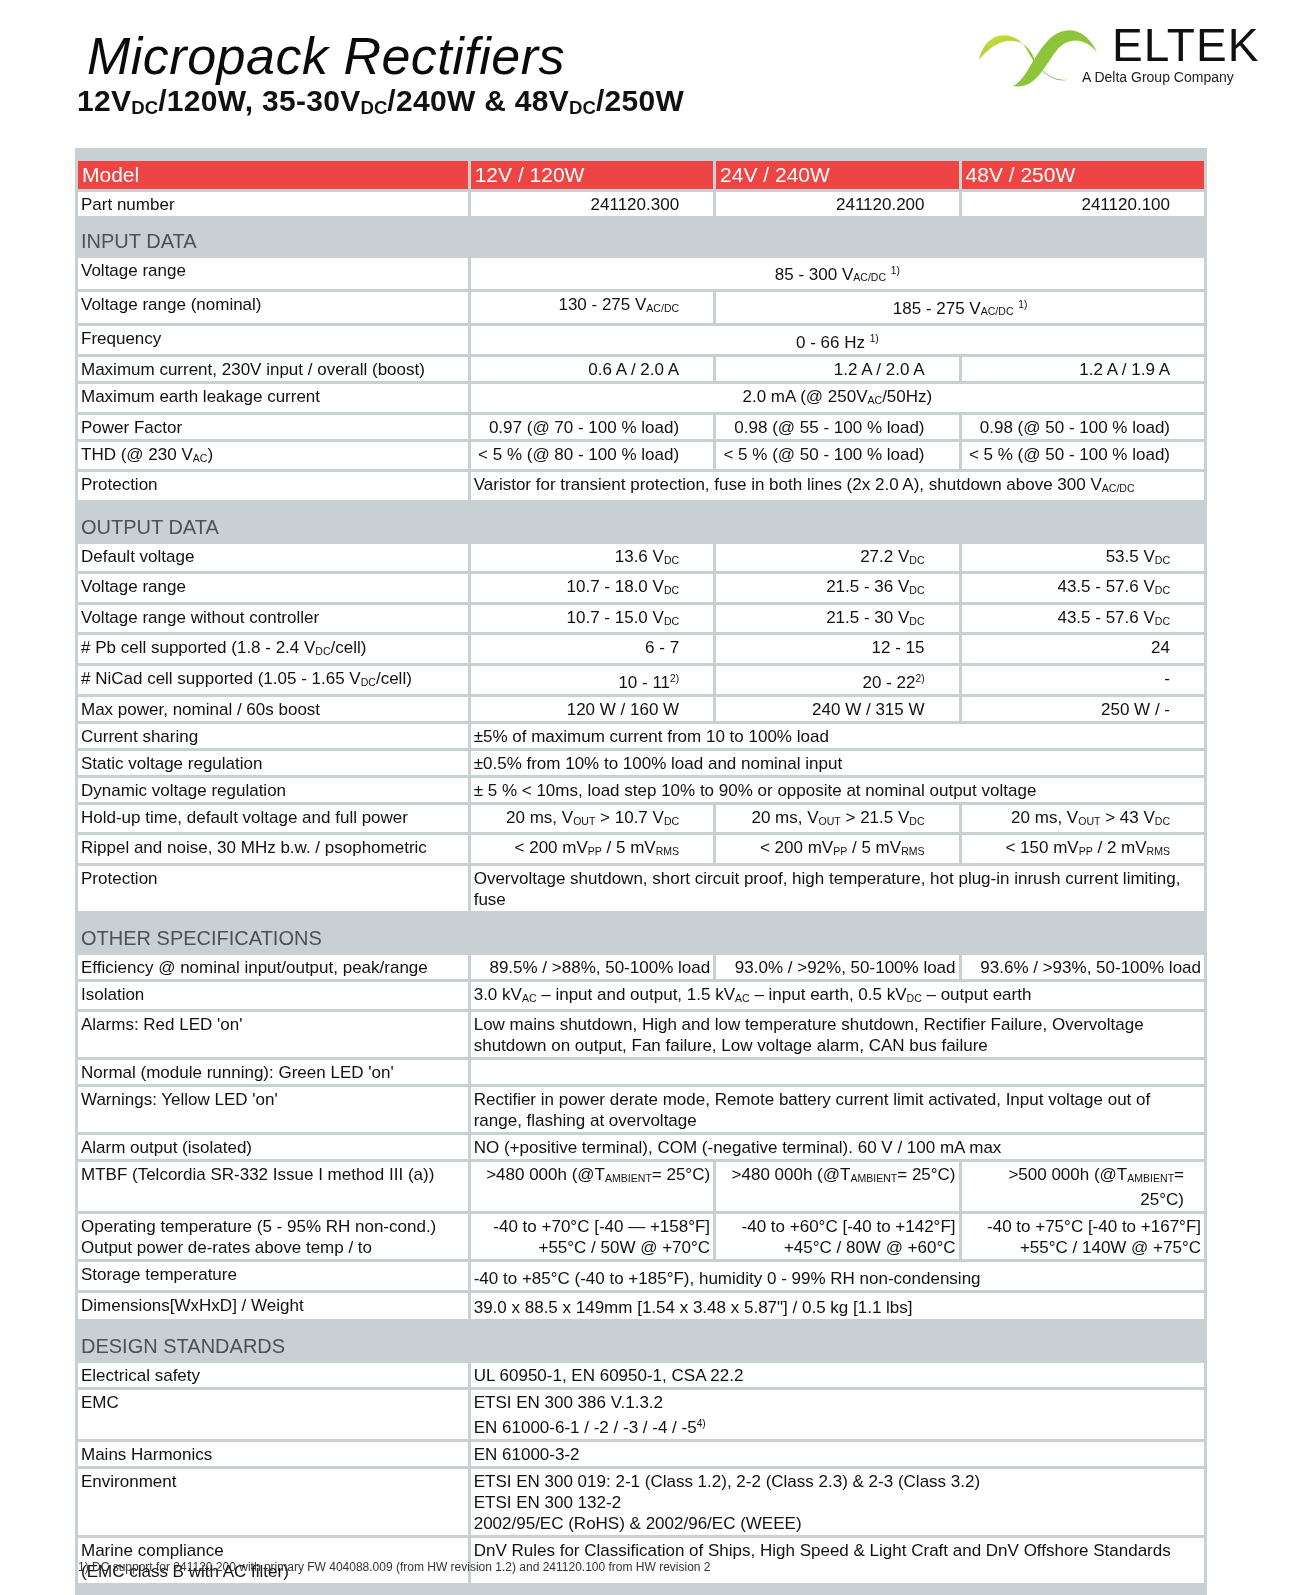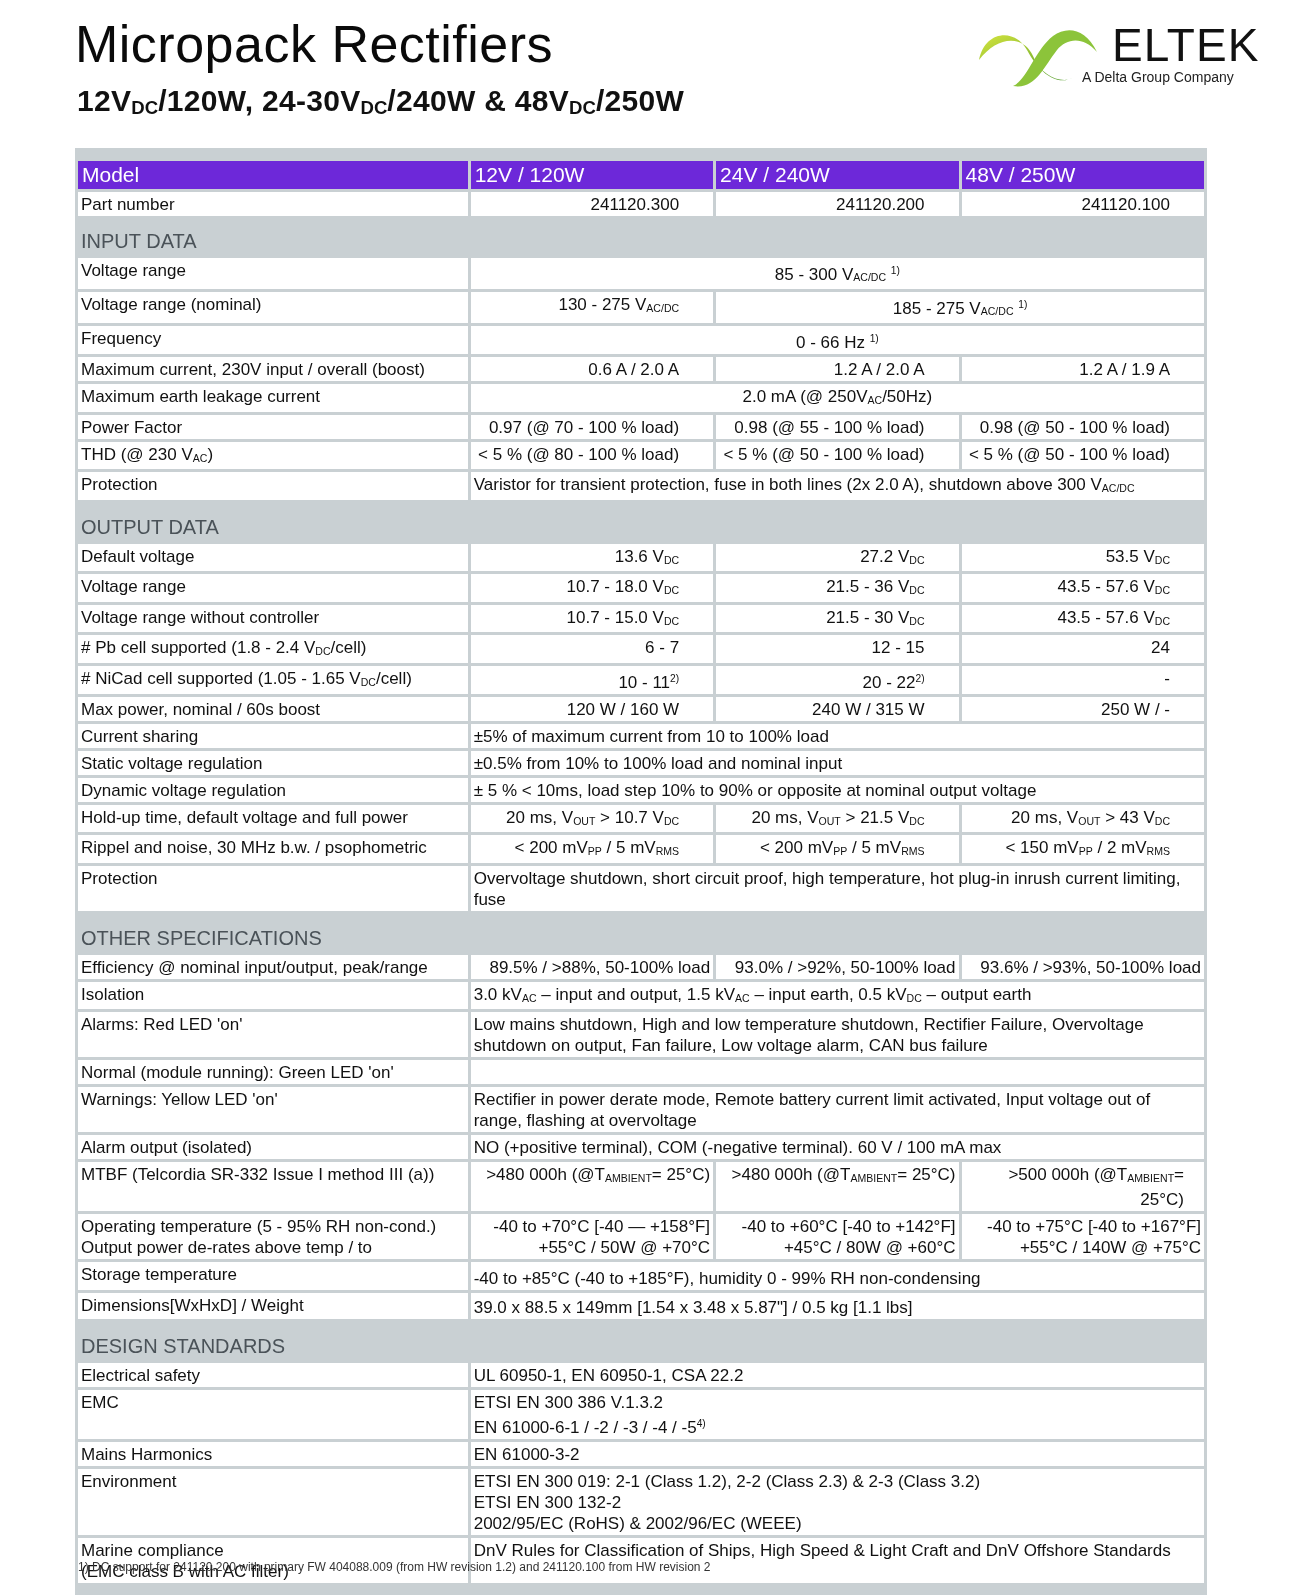--- a/index.html
+++ b/index.html
@@ -1,50 +1,50 @@
 <!DOCTYPE html>
 <html><head>
 <meta charset="utf-8">
 <style>
   html, body { margin: 0; padding: 0; background: #ffffff; }
   body { width: 1295px; height: 1595px; position: relative; overflow: hidden;
          font-family: "Liberation Sans", "DejaVu Sans", sans-serif; color: #111; }
   .title { position: absolute; left: 75px; top: 14px; font-size: 52px; font-weight: normal;
-           letter-spacing: 0.5px; margin: 0; color: #0a0a0a; }
+           letter-spacing: 0.5px; margin: 12px; color: #0a0a0a; font-style: italic; }
   .subtitle { position: absolute; left: 77px; top: 84px; font-size: 30px; margin: 0; color: #111; letter-spacing: 0.3px; }
   .sub { font-size: 62%; vertical-align: -0.15em; letter-spacing: 0; }
   .sup { font-size: 60%; vertical-align: 0.55em; }
   .logo { position: absolute; left: 975px; top: 16px; width: 270px; height: 80px; }
   .logo-word { position: absolute; left: 137px; top: 2px; font-size: 46px; letter-spacing: 1px; color: #111; }
   .logo-tag { position: absolute; left: 107px; top: 53px; font-size: 14px; color: #222; }
   .logo-mark { position: absolute; left: 0; top: 4px; }
 
   .sheet { position: absolute; left: 75px; top: 148px; width: 1132px; height: 1450px;
            background: #c9d0d3; }
   table { border-collapse: separate; border-spacing: 3px 3px; width: 100%; table-layout: fixed;
           font-size: 17px; margin-top: 10px; }
   col.c0 { width: 389px; } col.c1 { width: 242px; } col.c2 { width: 242px; } col.c3 { width: 242px; }
   td, th { background: #fff; padding: 2px 3px 1px 3px; line-height: 21px; vertical-align: top; }
-  tr.head th { background: #6d28d9; color: #fff; font-size: 21px; font-weight: normal; text-align: left;
+  tr.head th { background: #ef4444; color: #fff; font-size: 21px; font-weight: normal; text-align: left;
                padding: 2px 4px; line-height: 24px; }
   tr.head th.num { text-align: left; padding-right: 10px; }
   td.r { text-align: right; padding-right: 34px; }
   td.c { text-align: center; }
   td.l { text-align: left; }
   tr.section td { background: transparent; color: #4a5258; font-size: 20px; padding: 12px 3px 2px 3px;
                   line-height: 24px; }
   tr.section.first td { padding-top: 10px; }
   td.blank { height: 21px; }
   .footnote { position: absolute; left: 3px; top: 1412px; font-size: 12px; color: #333; }
 </style>
 </head>
 <body>
 
 <h1 class="title">Micropack Rectifiers</h1>
-<h2 class="subtitle"><span>12V</span><span class="sub">DC</span><span>/120W, 24-30V</span><span class="sub">DC</span><span>/240W &amp; 48V</span><span class="sub">DC</span><span>/250W</span></h2>
+<h2 class="subtitle"><span>12V</span><span class="sub">DC</span><span>/120W, 35-30V</span><span class="sub">DC</span><span>/240W &amp; 48V</span><span class="sub">DC</span><span>/250W</span></h2>
 
 <div class="logo">
   <svg class="logo-mark" width="130" height="72" viewBox="0 0 130 72">
     <defs>
       <linearGradient id="g1" x1="0" y1="0" x2="1" y2="1">
         <stop offset="0" stop-color="#d4e43e"></stop>
           <stop offset="1" stop-color="#4e9a2a"></stop>
       </linearGradient>
     </defs>
     <path d="M4 40 C 10 10, 40 8, 52 30 C 64 52, 80 66, 98 58 C 86 64, 66 56, 58 36 C 48 14, 22 16, 4 40 Z" fill="url(#g1)"></path>

